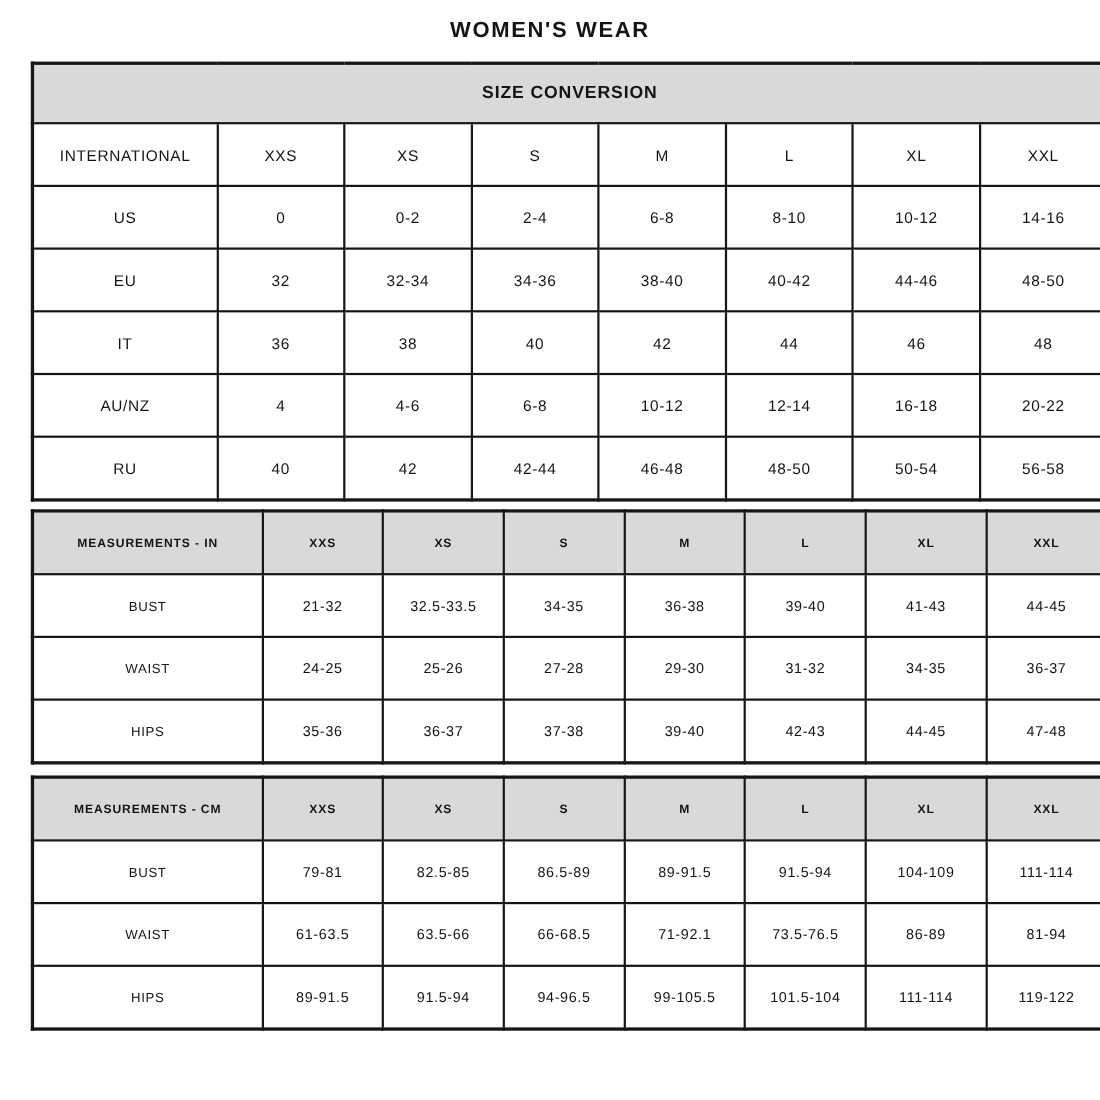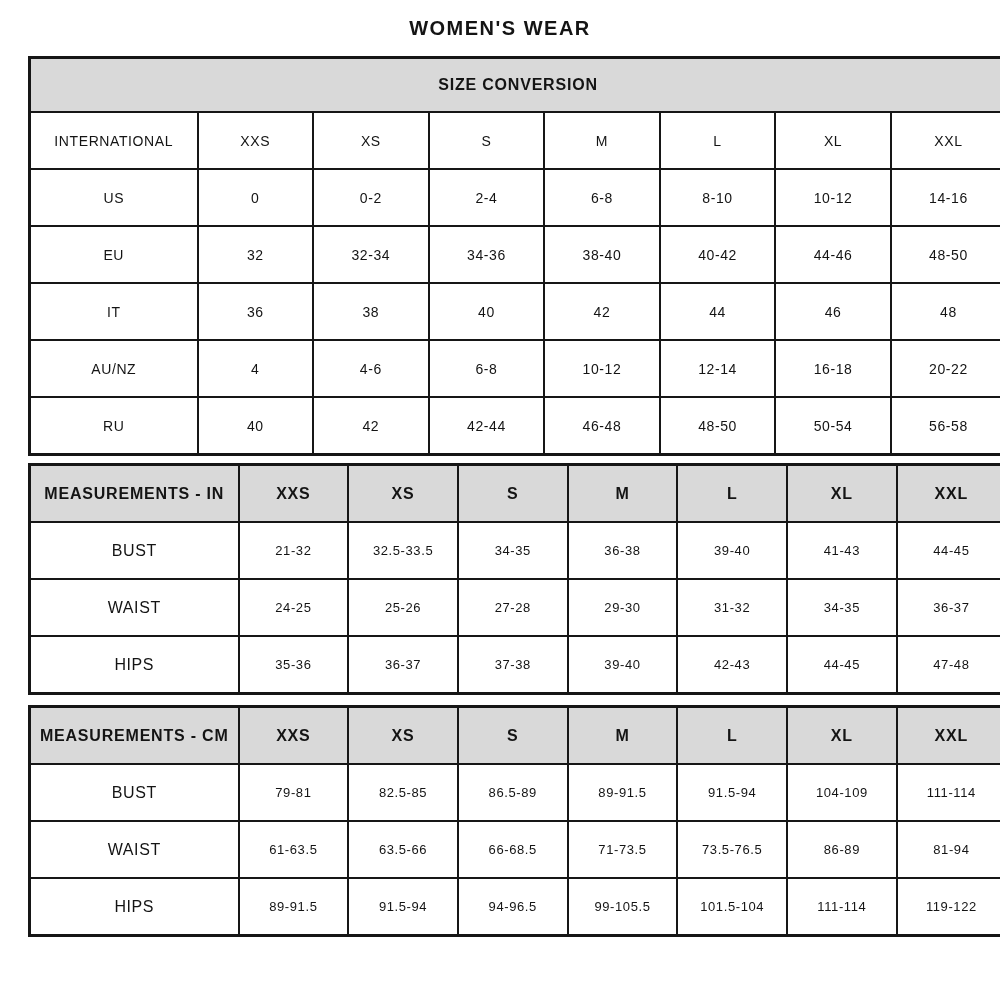--- a/index.html
+++ b/index.html
@@ -45,24 +45,24 @@
   }
   
   .t2,.t3{margin-top:0;}
   .t2{margin-top:7px;}
   .t3{margin-top:10px;padding-left:39px;}
   .t2 col.c0,.t3 col.c0{width:209px;}
   .t2 td,.t3 td{height:55px;font-size:13px;}
   .t2 td.hcell,.t3 td.hcell{
     background:#d9d9d9;
     font-weight:700;
-    font-size:16px;
+    font-size:11px;
     letter-spacing:0.8px;
   }
-  .t2 td.lbl,.t3 td.lbl{font-size:16px;}
+  .t2 td.lbl,.t3 td.lbl{font-size:12px;}
 </style>
 </head>
 <body>
 
 <div class="page">
 
   <h1 class="title">WOMEN'S WEAR</h1>
 
   <table class="tbl t1">
     <colgroup>
@@ -227,21 +227,21 @@
         <td>89-91.5</td>
         <td>91.5-94</td>
         <td>104-109</td>
         <td>111-114</td>
       </tr>
       <tr>
         <td class="lbl">WAIST</td>
         <td>61-63.5</td>
         <td>63.5-66</td>
         <td>66-68.5</td>
-        <td>71-73.5</td>
+        <td>71-92.1</td>
         <td>73.5-76.5</td>
         <td>86-89</td>
         <td>81-94</td>
       </tr>
       <tr>
         <td class="lbl">HIPS</td>
         <td>89-91.5</td>
         <td>91.5-94</td>
         <td>94-96.5</td>
         <td>99-105.5</td>

